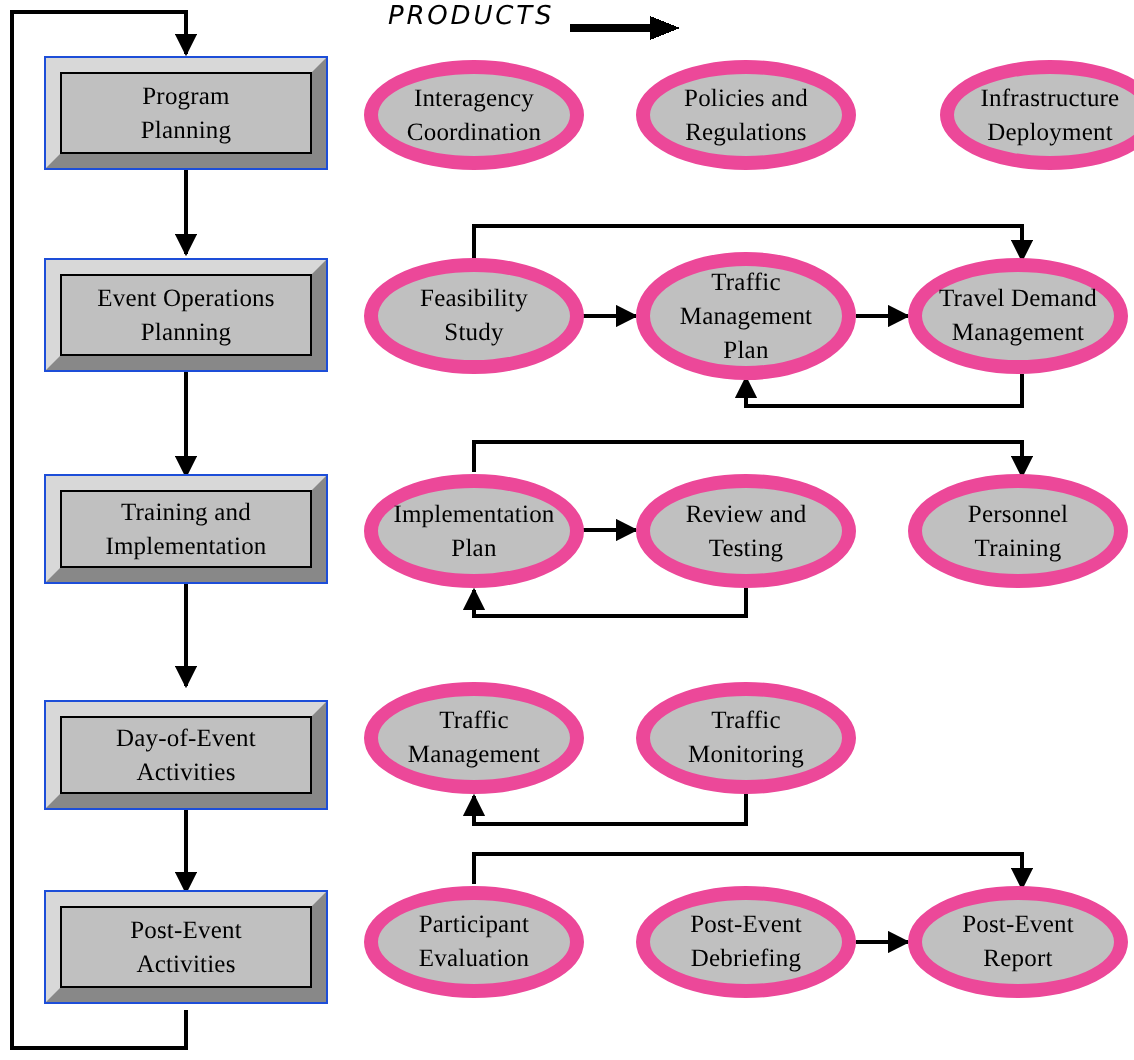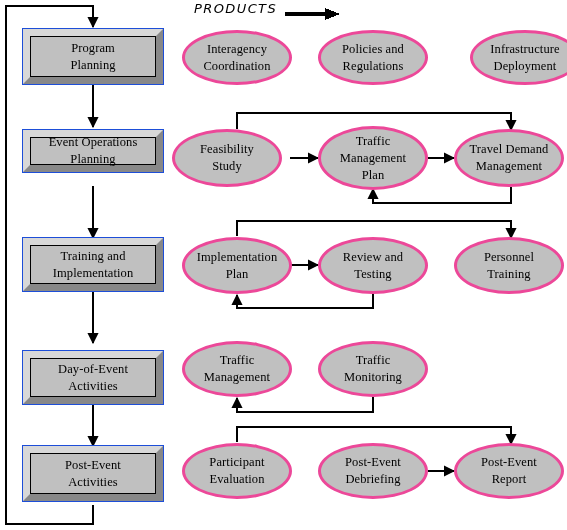--- a/index.html
+++ b/index.html
@@ -57,21 +57,21 @@
     line-height: 17px;
     color: #000000;
     white-space: pre-line;
     letter-spacing: 0.1px;
   }
   
   .product-ellipse {
     position: absolute;
     box-sizing: border-box;
     background: #c0c0c0;
-    border: 3px solid #ec4899;
+    border: 7px solid #ec4899;
     border-radius: 50%;
     display: flex;
     align-items: center;
     justify-content: center;
     z-index: 5;
   }
   .product-label {
     text-align: center;
     font-size: 12.5px;
     line-height: 17px;
@@ -137,21 +137,21 @@
   <div id="products-header">PRODUCTS</div>
 
   <div class="phase-box" style="left:22px; top:28px; width:142px; height:57px;">
     <div class="bevel"></div>
     <div class="inner">
       <div class="phase-label">Program
 Planning</div>
     </div>
   </div>
 
-  <div class="phase-box" style="left:22px; top:129px; width:142px; height:44px;">
+  <div class="phase-box" style="left:22px; top:129px; width:142px; height:57px;">
     <div class="bevel"></div>
     <div class="inner">
       <div class="phase-label">Event Operations
 Planning</div>
     </div>
   </div>
 
   <div class="phase-box" style="left:22px; top:237px; width:142px; height:55px;">
     <div class="bevel"></div>
     <div class="inner">
@@ -182,21 +182,21 @@
   </div>
   <div class="product-ellipse" style="left:318px; top:30px; width:110px; height:55px;">
     <div class="product-label">Policies and
 Regulations</div>
   </div>
   <div class="product-ellipse" style="left:470px; top:30px; width:110px; height:55px;">
     <div class="product-label">Infrastructure
 Deployment</div>
   </div>
 
-  <div class="product-ellipse" style="left:172px; top:129px; width:110px; height:58px;">
+  <div class="product-ellipse" style="left:182px; top:129px; width:110px; height:58px;">
     <div class="product-label">Feasibility
 Study</div>
   </div>
   <div class="product-ellipse" style="left:318px; top:126px; width:110px; height:64px;">
     <div class="product-label">Traffic
 Management
 Plan</div>
   </div>
   <div class="product-ellipse" style="left:454px; top:129px; width:110px; height:58px;">
     <div class="product-label">Travel Demand

